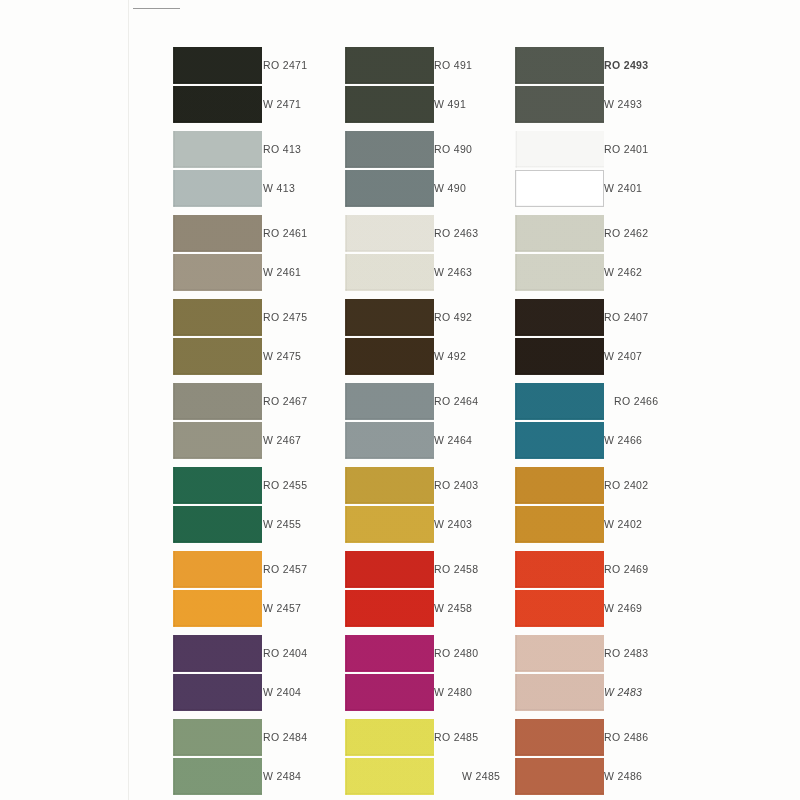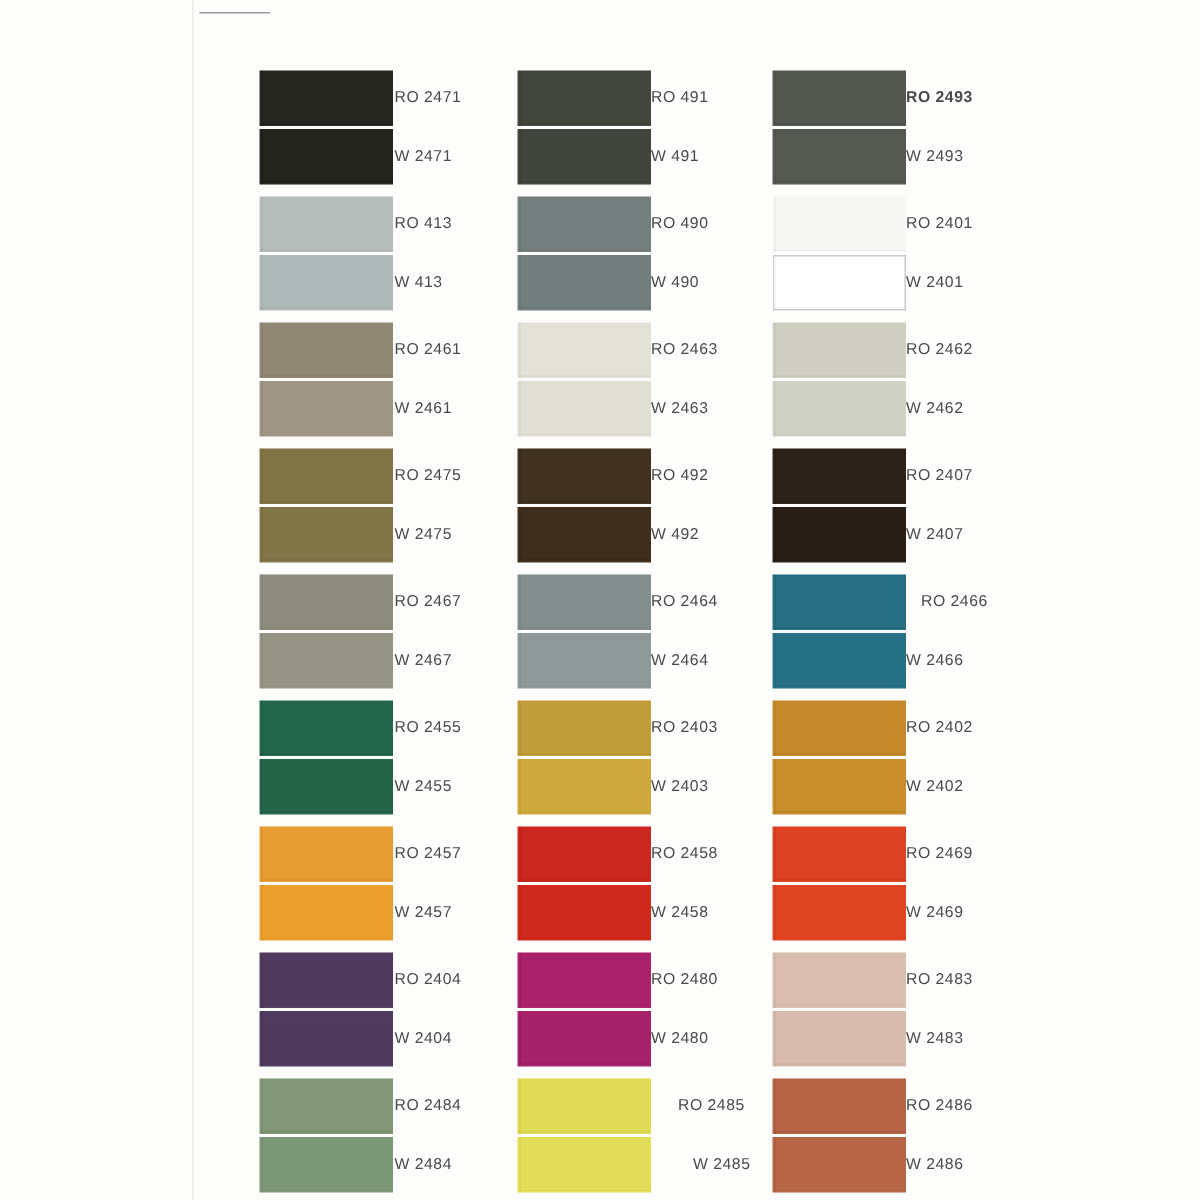--- a/index.html
+++ b/index.html
@@ -296,21 +296,21 @@
         <div class="label" style="color: rgb(74, 74, 74);">RO 2480</div>
       </div>
       <div class="swatch-row">
         <div class="swatch" style="background: linear-gradient(90deg, rgba(255, 255, 255, 0.055) 0px, rgba(255, 255, 255, 0.055) 1px, rgba(0, 0, 0, 0.035) 1px, rgba(0, 0, 0, 0.035) 2px, rgba(255, 255, 255, 0.02) 2px, rgba(255, 255, 255, 0.02) 3px), linear-gradient(0deg, rgba(255, 255, 255, 0.043) 0px, rgba(255, 255, 255, 0.043) 1px, rgba(0, 0, 0, 0.03) 1px, rgba(0, 0, 0, 0.03) 2px, rgba(255, 255, 255, 0.016) 2px, rgba(255, 255, 255, 0.016) 4px), linear-gradient(rgb(163, 26, 100), rgb(163, 26, 100));"></div>
         <div class="label" style="color: rgb(74, 74, 74);">W 2480</div>
       </div>
     </div>
     <div class="pair">
       <div class="swatch-row">
         <div class="swatch" style="background: linear-gradient(90deg, rgba(255, 255, 255, 0.055) 0px, rgba(255, 255, 255, 0.055) 1px, rgba(0, 0, 0, 0.035) 1px, rgba(0, 0, 0, 0.035) 2px, rgba(255, 255, 255, 0.02) 2px, rgba(255, 255, 255, 0.02) 3px), linear-gradient(0deg, rgba(255, 255, 255, 0.043) 0px, rgba(255, 255, 255, 0.043) 1px, rgba(0, 0, 0, 0.03) 1px, rgba(0, 0, 0, 0.03) 2px, rgba(255, 255, 255, 0.016) 2px, rgba(255, 255, 255, 0.016) 4px), linear-gradient(rgb(224, 218, 78), rgb(224, 218, 78));"></div>
-        <div class="label" style="color: rgb(74, 74, 74); padding-left: 18px;">RO 2485</div>
+        <div class="label" style="color: rgb(74, 74, 74);">RO 2485</div>
       </div>
       <div class="swatch-row">
         <div class="swatch" style="background: linear-gradient(90deg, rgba(255, 255, 255, 0.055) 0px, rgba(255, 255, 255, 0.055) 1px, rgba(0, 0, 0, 0.035) 1px, rgba(0, 0, 0, 0.035) 2px, rgba(255, 255, 255, 0.02) 2px, rgba(255, 255, 255, 0.02) 3px), linear-gradient(0deg, rgba(255, 255, 255, 0.043) 0px, rgba(255, 255, 255, 0.043) 1px, rgba(0, 0, 0, 0.03) 1px, rgba(0, 0, 0, 0.03) 2px, rgba(255, 255, 255, 0.016) 2px, rgba(255, 255, 255, 0.016) 4px), linear-gradient(rgb(226, 220, 82), rgb(226, 220, 82));"></div>
         <div class="label" style="color: rgb(74, 74, 74); padding-left: 28px;">W 2485</div>
       </div>
     </div>
     <div class="pair">
       <div class="swatch-row"></div>
       <div class="swatch-row"></div>
     </div>
@@ -394,21 +394,21 @@
         <div class="label" style="color: rgb(74, 74, 74);">W 2469</div>
       </div>
     </div>
     <div class="pair">
       <div class="swatch-row">
         <div class="swatch" style="background: linear-gradient(90deg, rgba(255, 255, 255, 0.055) 0px, rgba(255, 255, 255, 0.055) 1px, rgba(0, 0, 0, 0.035) 1px, rgba(0, 0, 0, 0.035) 2px, rgba(255, 255, 255, 0.02) 2px, rgba(255, 255, 255, 0.02) 3px), linear-gradient(0deg, rgba(255, 255, 255, 0.043) 0px, rgba(255, 255, 255, 0.043) 1px, rgba(0, 0, 0, 0.03) 1px, rgba(0, 0, 0, 0.03) 2px, rgba(255, 255, 255, 0.016) 2px, rgba(255, 255, 255, 0.016) 4px), linear-gradient(rgb(217, 188, 172), rgb(217, 188, 172));"></div>
         <div class="label" style="color: rgb(74, 74, 74);">RO 2483</div>
       </div>
       <div class="swatch-row">
         <div class="swatch" style="background: linear-gradient(90deg, rgba(255, 255, 255, 0.055) 0px, rgba(255, 255, 255, 0.055) 1px, rgba(0, 0, 0, 0.035) 1px, rgba(0, 0, 0, 0.035) 2px, rgba(255, 255, 255, 0.02) 2px, rgba(255, 255, 255, 0.02) 3px), linear-gradient(0deg, rgba(255, 255, 255, 0.043) 0px, rgba(255, 255, 255, 0.043) 1px, rgba(0, 0, 0, 0.03) 1px, rgba(0, 0, 0, 0.03) 2px, rgba(255, 255, 255, 0.016) 2px, rgba(255, 255, 255, 0.016) 4px), linear-gradient(rgb(214, 185, 170), rgb(214, 185, 170));"></div>
-        <div class="label" style="color: rgb(74, 74, 74);">W 2483</div>
+        <div class="label" style="color: rgb(74, 74, 74); font-style: italic;">W 2483</div>
       </div>
     </div>
     <div class="pair">
       <div class="swatch-row">
         <div class="swatch" style="background: linear-gradient(90deg, rgba(255, 255, 255, 0.055) 0px, rgba(255, 255, 255, 0.055) 1px, rgba(0, 0, 0, 0.035) 1px, rgba(0, 0, 0, 0.035) 2px, rgba(255, 255, 255, 0.02) 2px, rgba(255, 255, 255, 0.02) 3px), linear-gradient(0deg, rgba(255, 255, 255, 0.043) 0px, rgba(255, 255, 255, 0.043) 1px, rgba(0, 0, 0, 0.03) 1px, rgba(0, 0, 0, 0.03) 2px, rgba(255, 255, 255, 0.016) 2px, rgba(255, 255, 255, 0.016) 4px), linear-gradient(rgb(179, 95, 63), rgb(179, 95, 63));"></div>
         <div class="label" style="color: rgb(74, 74, 74);">RO 2486</div>
       </div>
       <div class="swatch-row">
         <div class="swatch" style="background: linear-gradient(90deg, rgba(255, 255, 255, 0.055) 0px, rgba(255, 255, 255, 0.055) 1px, rgba(0, 0, 0, 0.035) 1px, rgba(0, 0, 0, 0.035) 2px, rgba(255, 255, 255, 0.02) 2px, rgba(255, 255, 255, 0.02) 3px), linear-gradient(0deg, rgba(255, 255, 255, 0.043) 0px, rgba(255, 255, 255, 0.043) 1px, rgba(0, 0, 0, 0.03) 1px, rgba(0, 0, 0, 0.03) 2px, rgba(255, 255, 255, 0.016) 2px, rgba(255, 255, 255, 0.016) 4px), linear-gradient(rgb(180, 96, 63), rgb(180, 96, 63));"></div>
         <div class="label" style="color: rgb(74, 74, 74);">W 2486</div>

